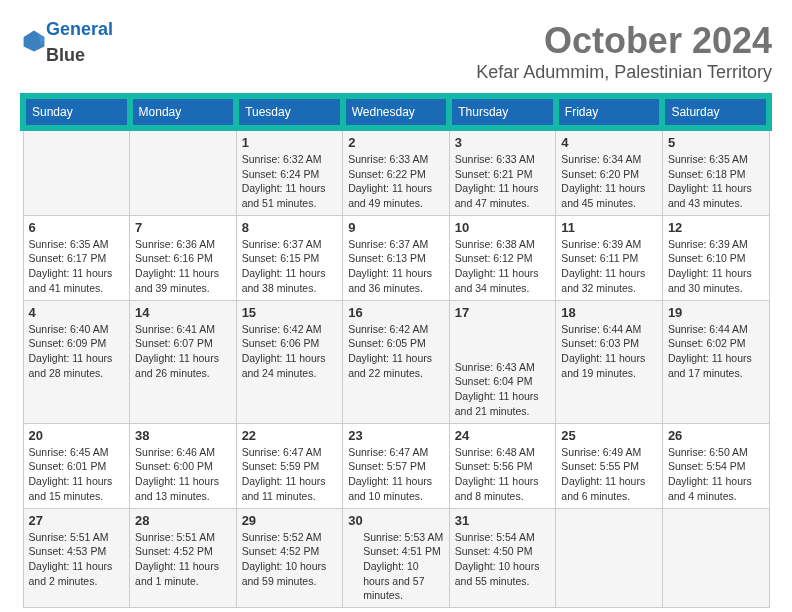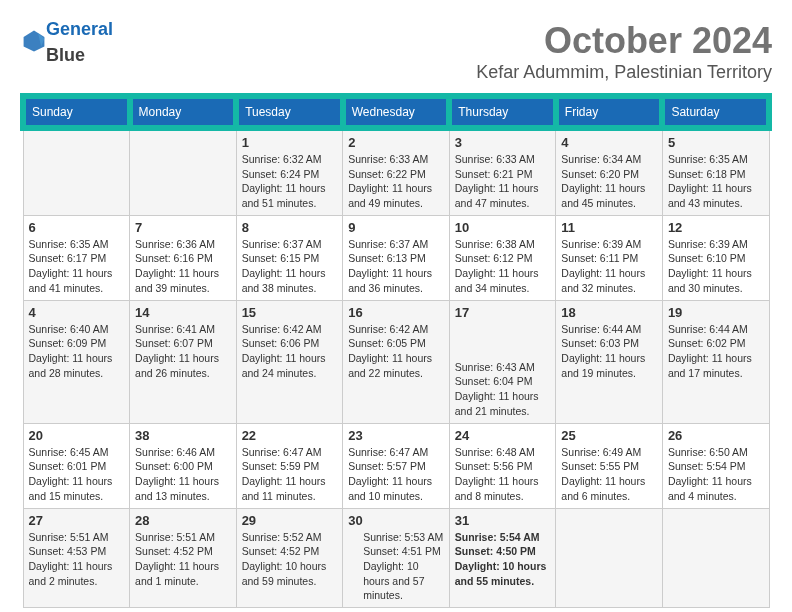--- a/index.html
+++ b/index.html
@@ -310,21 +310,21 @@
 Daylight: 10 hours and 59 minutes.</div>
         </td>
         <td>
           <span class="day-num">30</span>
           <div class="day-info" style="white-space: pre-line; margin-left: 15px;">Sunrise: 5:53 AM
 Sunset: 4:51 PM
 Daylight: 10 hours and 57 minutes.</div>
         </td>
         <td>
           <span class="day-num">31</span>
-          <div class="day-info" style="white-space: pre-line; font-weight: bold;">Sunrise: 5:54 AM
+          <div class="day-info" style="white-space: pre-line;">Sunrise: 5:54 AM
 Sunset: 4:50 PM
 Daylight: 10 hours and 55 minutes.</div>
         </td>
         <td></td>
         <td></td>
       </tr>
     </tbody>
 </table>
 
 </body></html>

